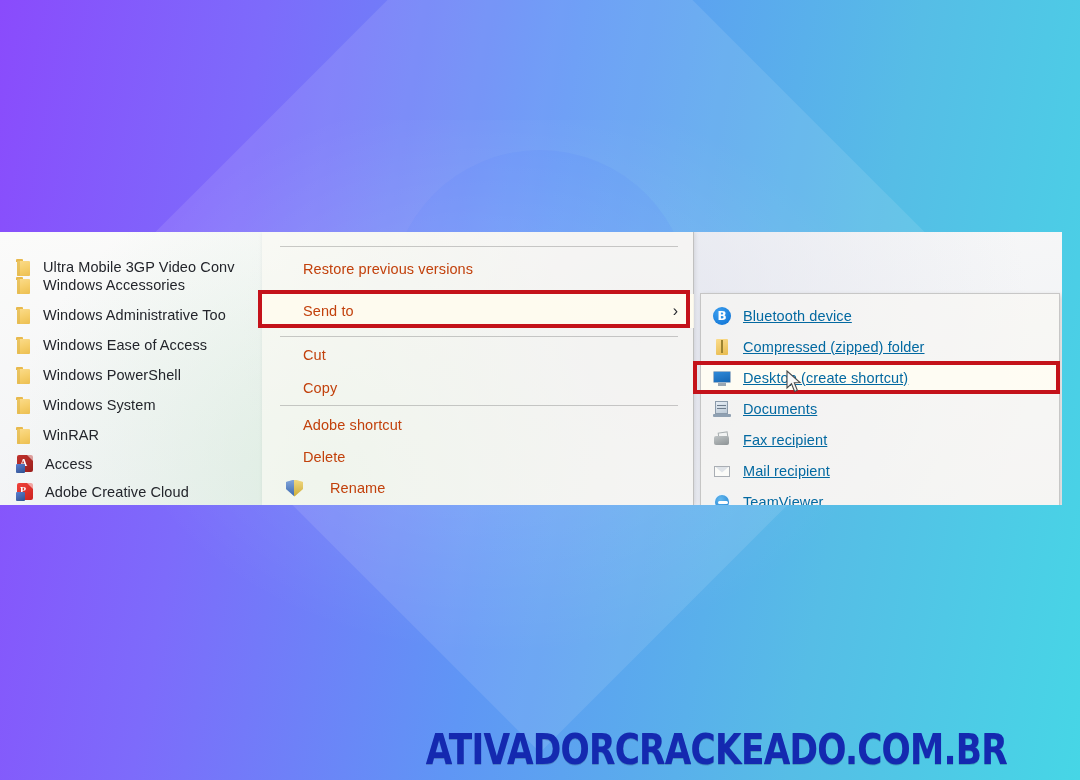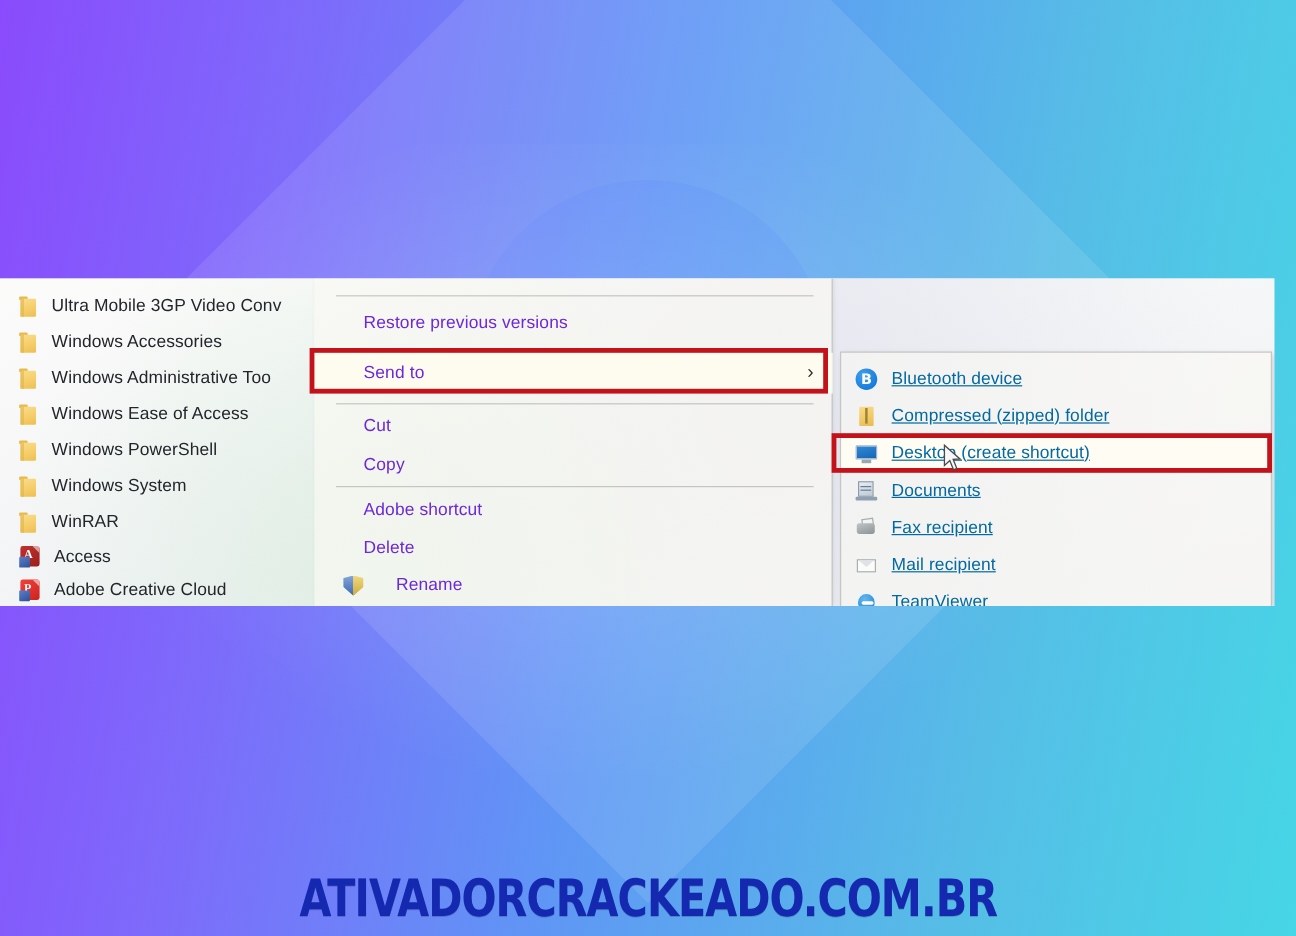--- a/index.html
+++ b/index.html
@@ -150,21 +150,21 @@
     border-right: 1px solid rgba(150,150,150,0.55);
     box-shadow: 1px 0 4px rgba(0,0,0,0.10);
   }
   .ctx-row {
     position: absolute;
     left: 0; width: 432px; height: 34px;
     display: flex; align-items: center;
   }
   .ctx-label {
     font-size: 14.5px;
-    color: #6d28d9;
+    color: #c2410c;
     margin-left: 41px;
     white-space: nowrap;
     letter-spacing: 0.1px;
   }
   .ctx-row.has-icon .ctx-label { margin-left: 27px; }
   .ctx-sep {
     position: absolute;
     left: 18px; width: 398px; height: 1px;
     background: rgba(120,120,120,0.38);
   }
@@ -316,21 +316,21 @@
   #cursor {
     position: absolute;
     left: 786px; top: 370px;
     width: 16px; height: 24px;
   }
 
   
   #footer {
     position: absolute;
     left: 0; right: 0; top: 724px;
-    text-align: center;
+    text-align: right;
   }
   #footer .wm-text {
     font-family: "DejaVu Sans", sans-serif;
     font-size: 43px;
     font-weight: bold;
     letter-spacing: -1px;
     color: #1429b0;
     transform: scaleX(0.80);
     transform-origin: center;
     display: inline-block;
@@ -345,21 +345,21 @@
   <div class="wm-rhombus"></div>
   <div class="wm-circle"></div>
   <div class="wm-band"></div>
   <div class="wm-glow"></div>
 
   <div id="shot">
     <div class="shot-bg"></div>
 
     <div class="applist">
 
-      <div class="applist-row" style="top:8px">
+      <div class="applist-row" style="top:20px">
         <span class="ico-folder">
             <span class="tab"></span>
             <span class="body"></span>
             <span class="spine"></span>
           </span>
         <span class="applist-label">Ultra Mobile 3GP Video Conv</span>
       </div>
 
       <div class="applist-row" style="top:38px">
         <span class="ico-folder">

